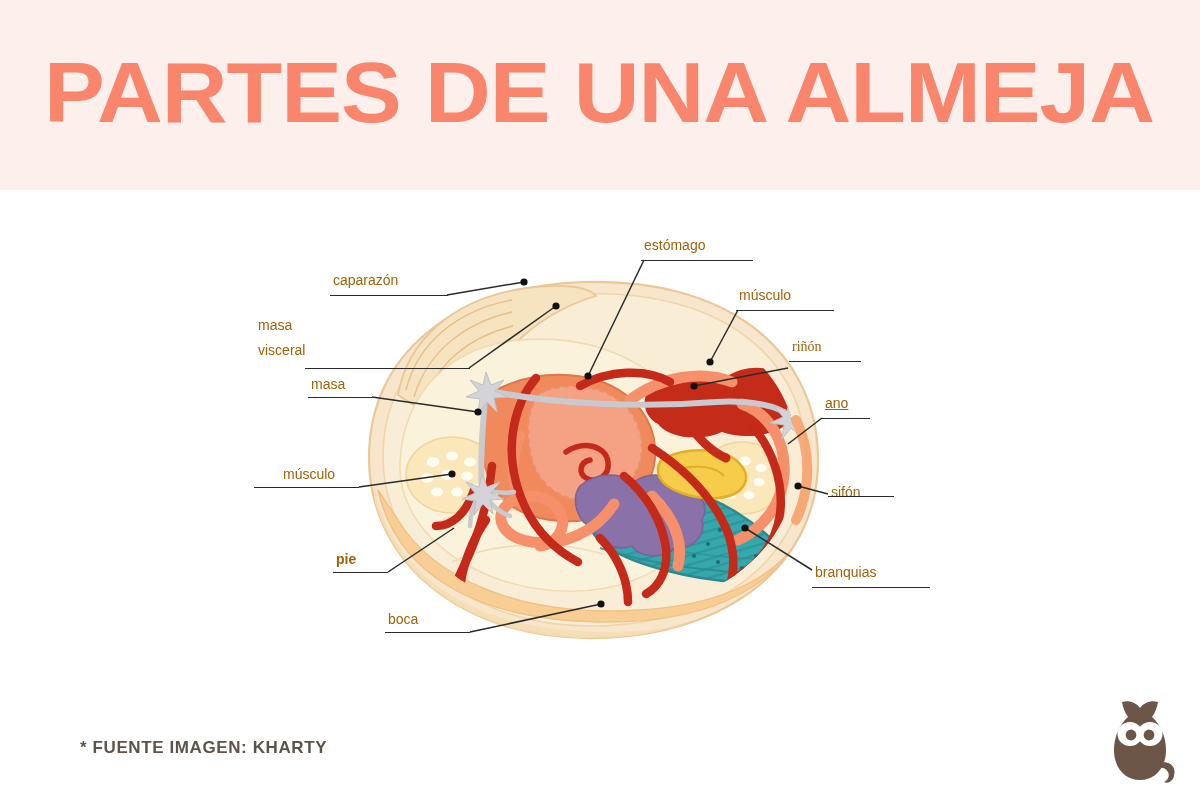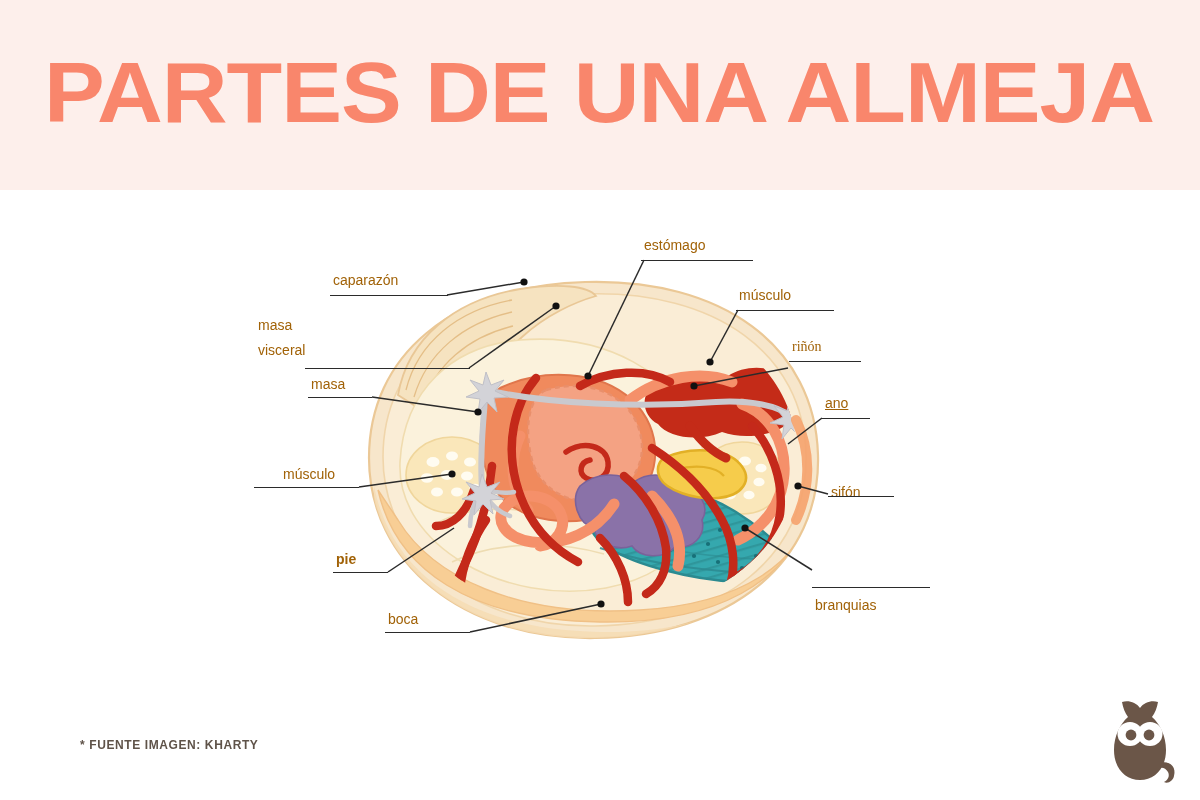--- a/index.html
+++ b/index.html
@@ -45,21 +45,21 @@
     transform-origin: left center;
     white-space: nowrap;
     text-transform: uppercase;
   }
 
   
   .source-note {
     position: absolute;
     left: 80px;
     top: 738px;
-    font-size: 12px;
+    font-size: 17px;
     font-weight: 600;
     letter-spacing: 0.6px;
     color: #5f5349;
     white-space: nowrap;
   }
   .owl-logo {
     position: absolute;
     left: 1100px;
     top: 700px;
     width: 80px;
@@ -373,21 +373,21 @@
   <div class="label" style="left:825px; top:391px;text-decoration:underline;">
     <span>ano</span>
   </div>
   <div class="label-rule" style="left:822px; top:418px; width:48px;"></div>
 
   <div class="label" style="left:831px; top:469px;margin-top:11px;">
     <span>sifón</span>
   </div>
   <div class="label-rule" style="left:828px; top:496px; width:66px;"></div>
 
-  <div class="label" style="left:815px; top:593px;">
+  <div class="label" style="left:815px; top:560px;">
     <span>branquias</span>
   </div>
   <div class="label-rule" style="left:812px; top:587px; width:118px;"></div>
 
   <div class="source-note">* FUENTE IMAGEN: KHARTY</div>
 
   <div class="owl-logo">
     <svg viewBox="0 0 80 86" xmlns="http://www.w3.org/2000/svg">
       <g fill="#6B5648">
         <path d="M40,8

